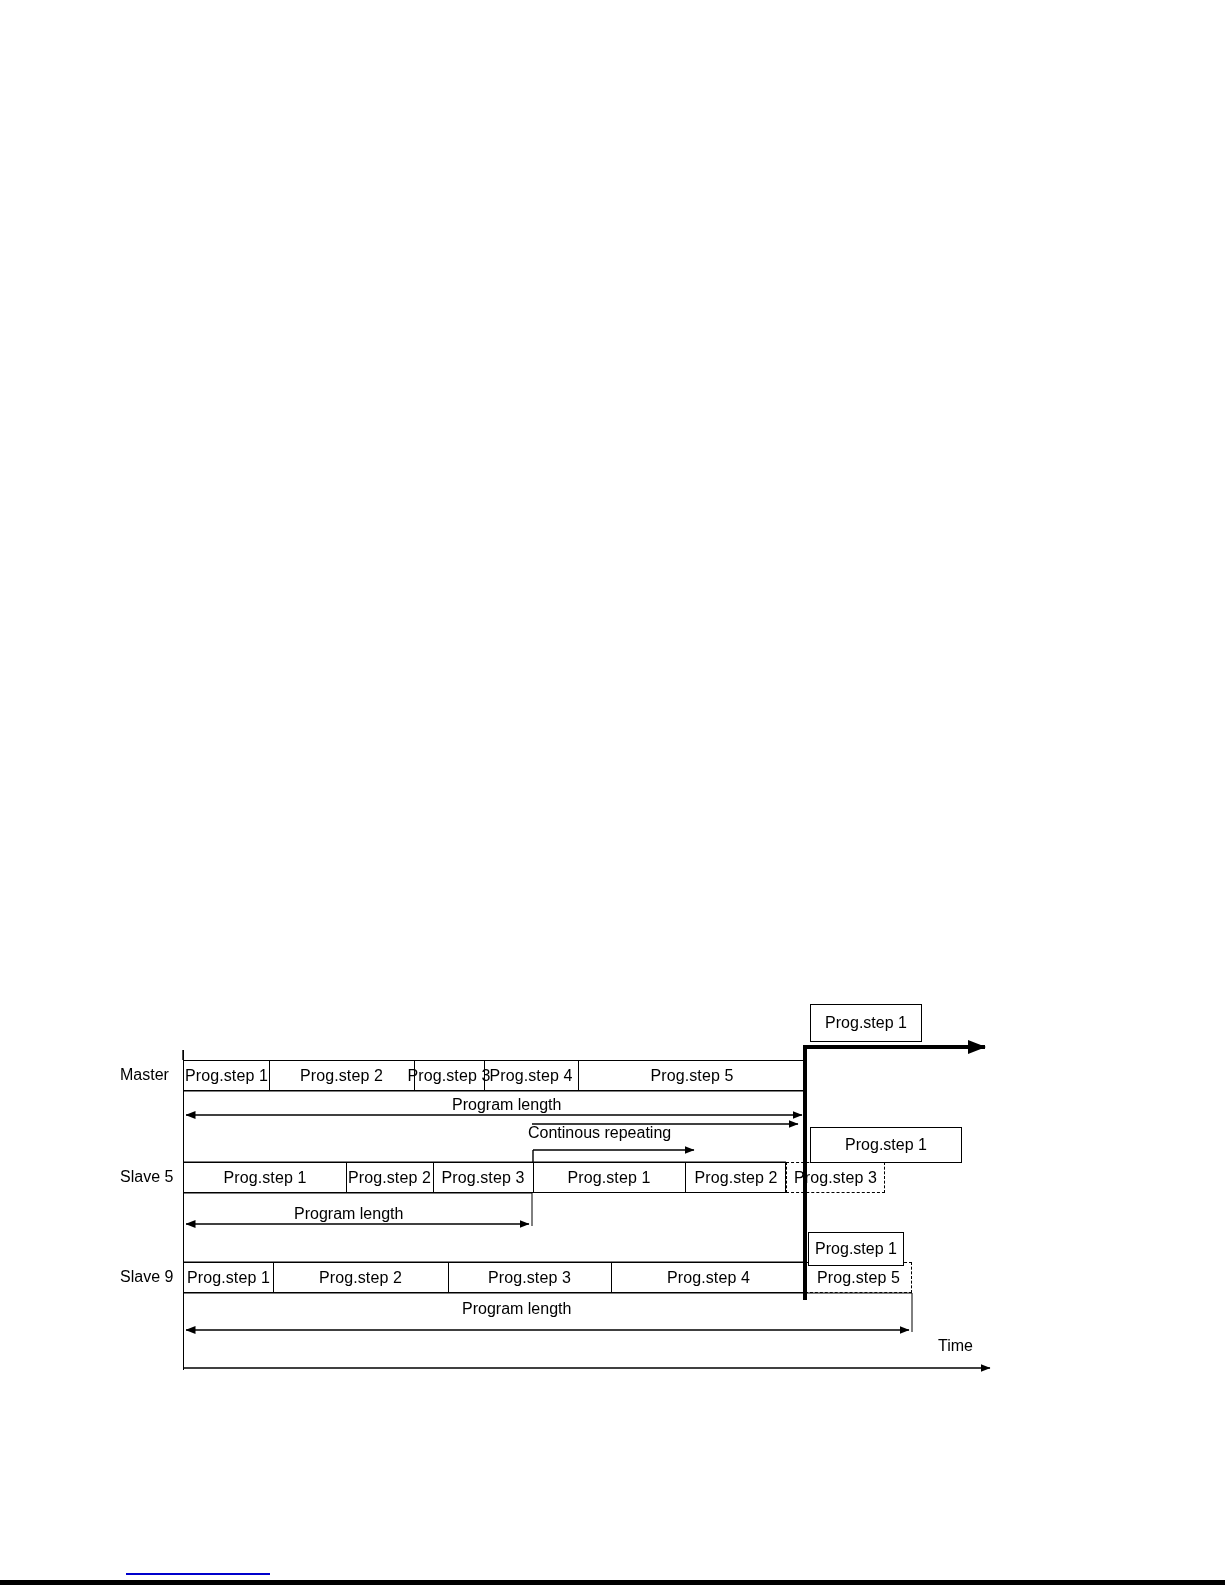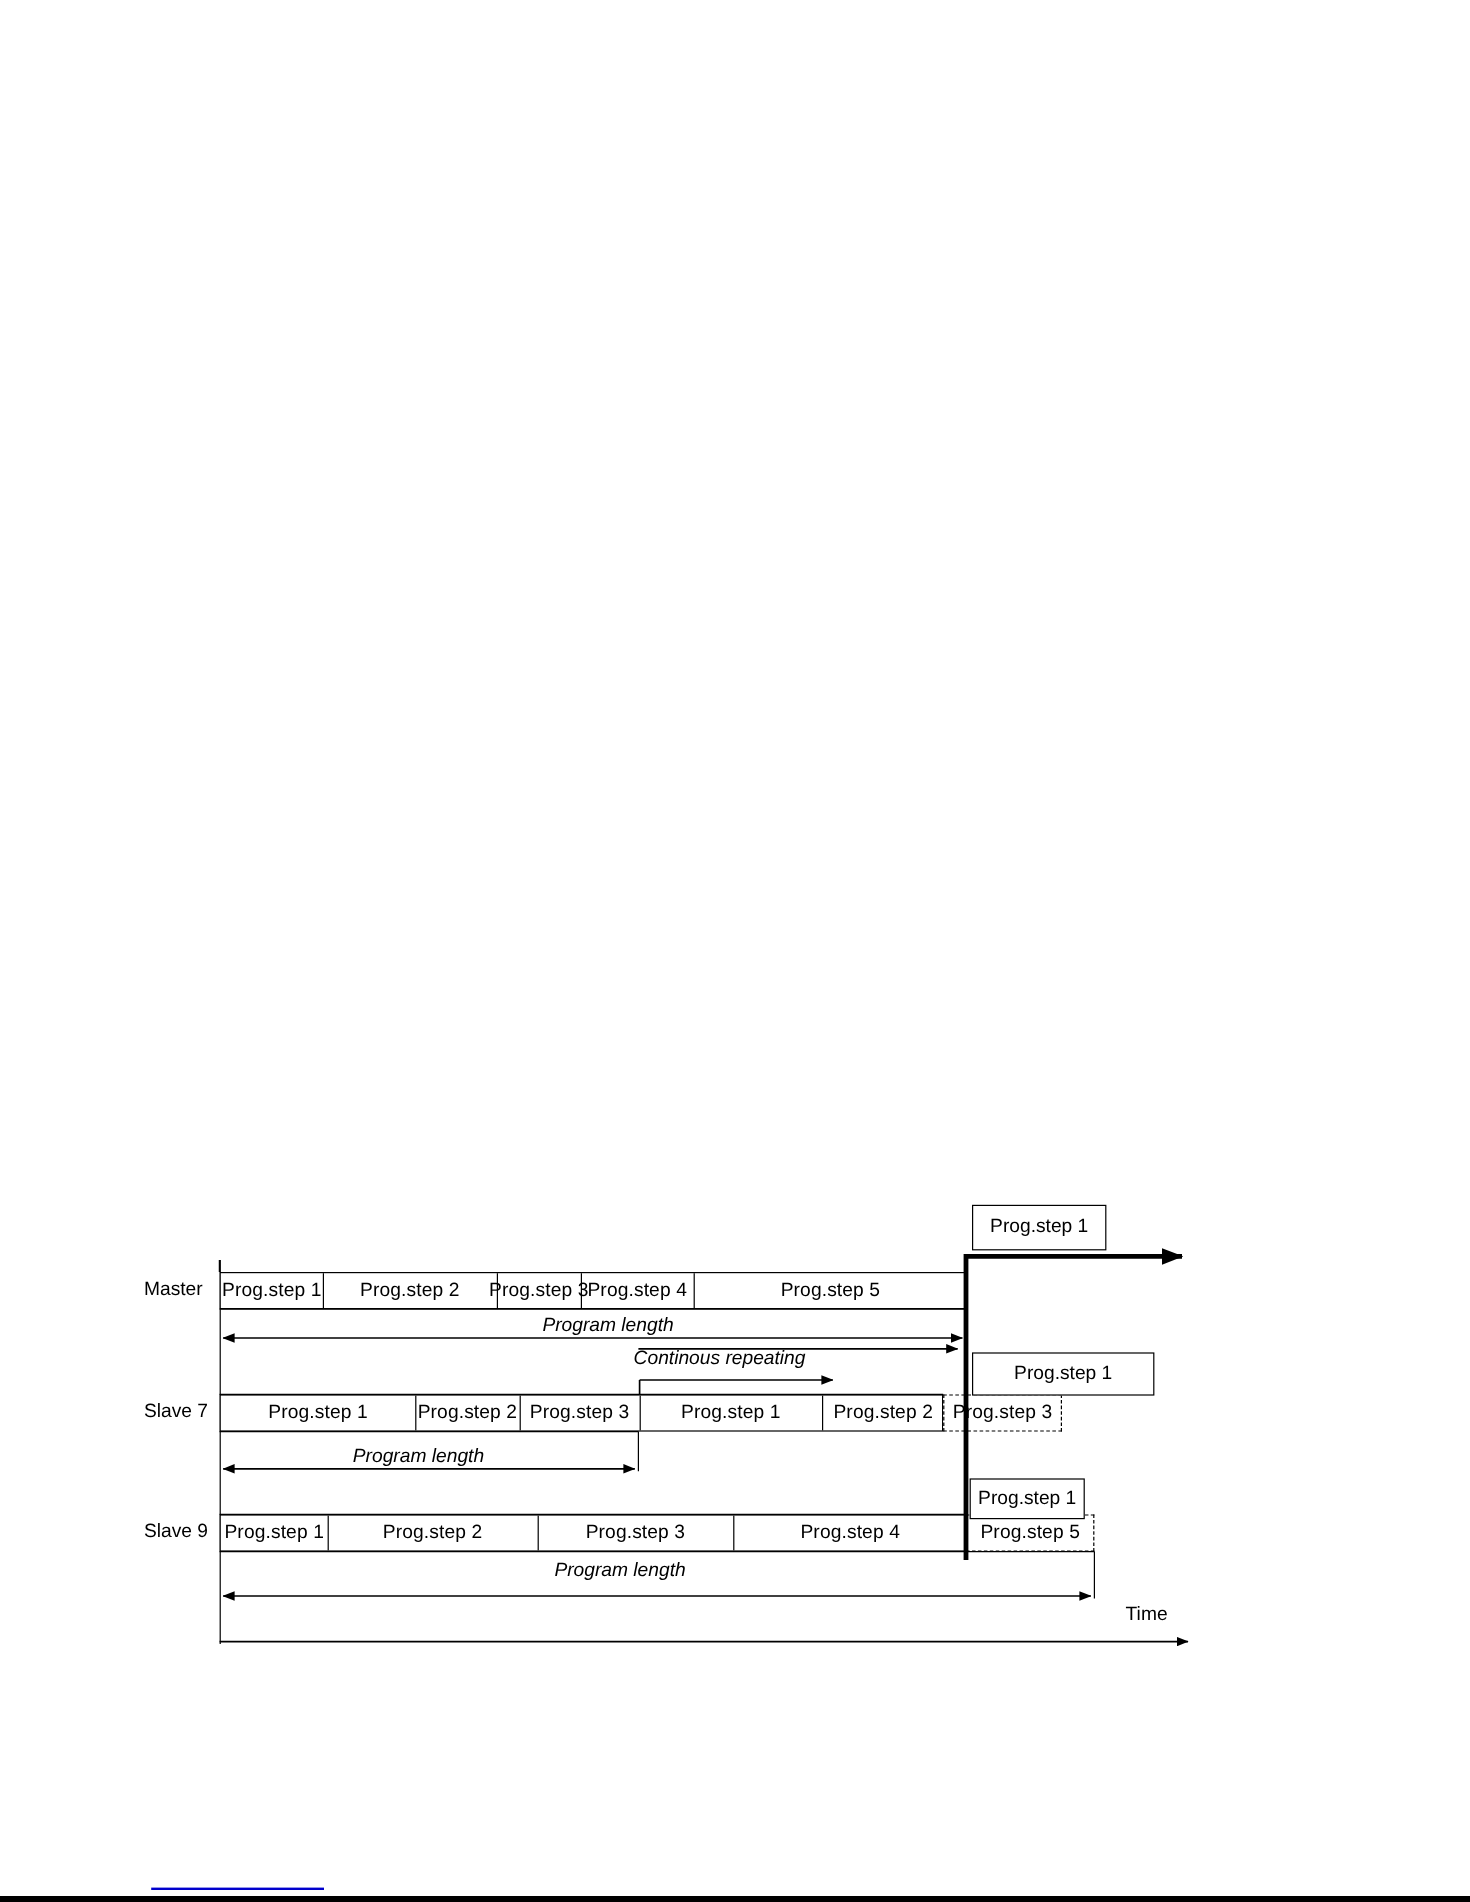--- a/index.html
+++ b/index.html
@@ -75,21 +75,20 @@
     color: #000;
     text-align: left;
   }
   .meas-label {
     position: absolute;
     font-size: 16px;
     white-space: nowrap;
     color: #000;
     background: #fff;
     padding: 0 4px;
-    font-style: italic;
   }
   .axis-label {
     position: absolute;
     font-size: 16px;
     white-space: nowrap;
     color: #000;
   }
   svg.overlay {
     position: absolute;
     left: 0;
@@ -108,21 +107,21 @@
     background: #000;
   }
 </style>
 </head>
 <body>
 
 <div id="page">
 
   <div class="row-label" style="left:120px; top:1066px; width:55px;">Master</div>
 
-  <div class="row-label" style="left:120px; top:1168px; width:55px;">Slave 7</div>
+  <div class="row-label" style="left:120px; top:1168px; width:55px;">Slave 5</div>
 
   <div class="row-label" style="left:120px; top:1268px; width:55px;">Slave 9</div>
 
   <div class="vline" style="left:183px; top:1050px; height:320px;"></div>
 
   <div class="bar" style="left:183px; top:1060px; width:622px; height:31px;">
     <div class="seg" style="left:0px; width:85px;">Prog.step 1</div>
     <div class="seg-div" style="left:85px;"></div>
 
     <div class="seg" style="left:85px; width:145px;">Prog.step 2</div>

